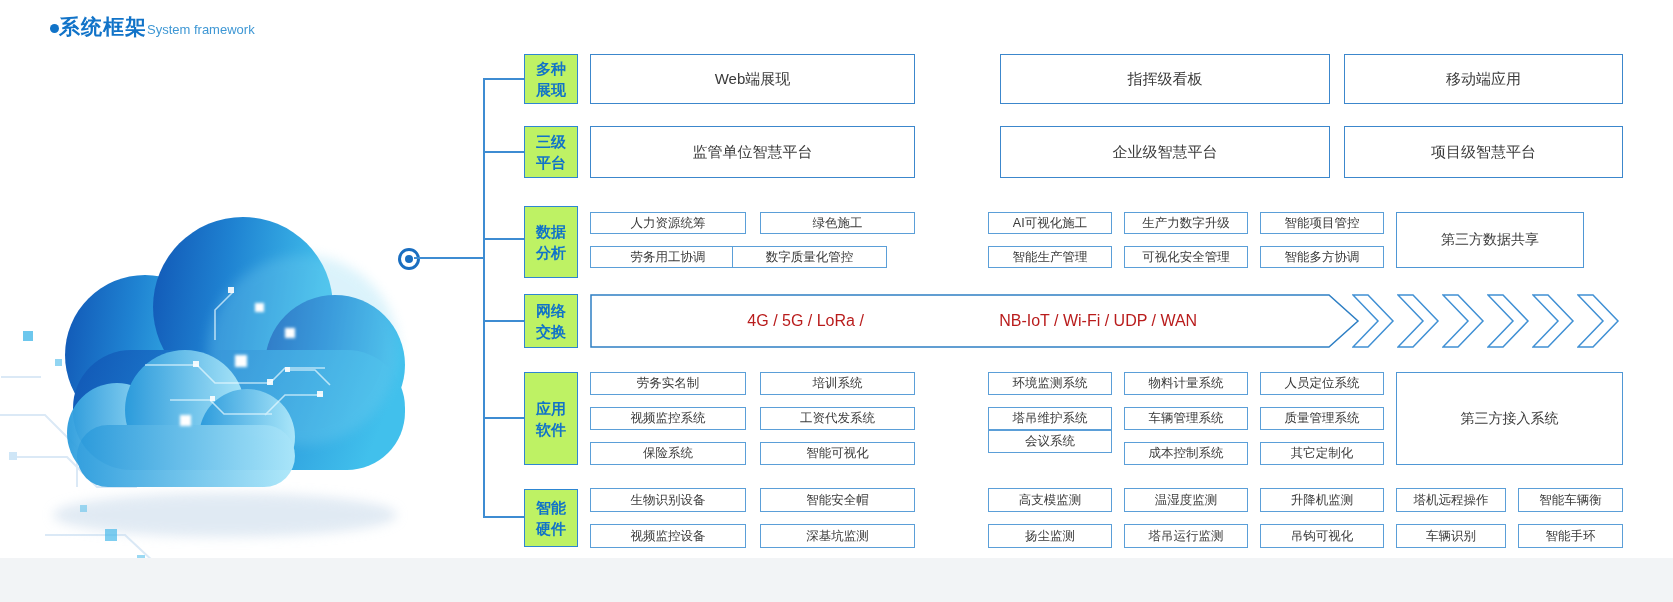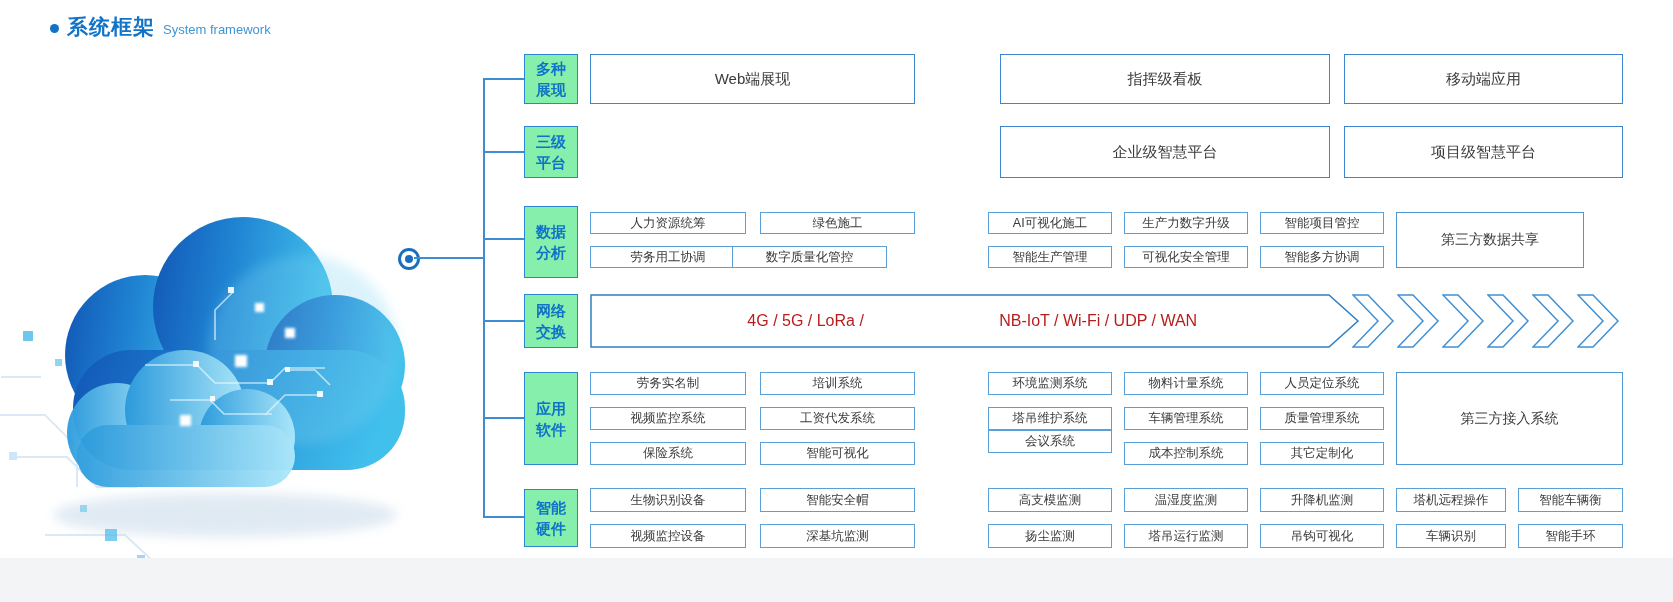--- a/index.html
+++ b/index.html
@@ -1,32 +1,32 @@
 <!DOCTYPE html>
 <html><head>
 <meta charset="utf-8">
 <style>
   html,body{margin:0;padding:0;background:#ffffff;}
   #stage{
     position:relative;width:1673px;height:602px;overflow:hidden;background:#ffffff;
     font-family:"Liberation Sans","DejaVu Sans",sans-serif;
   }
   
-  .title{position:absolute;left:50px;top:13px;display:flex;align-items:baseline;gap:8px;}
+  .title{position:absolute;left:50px;top:13px;display:flex;align-items:baseline;}
   .title .bullet{width:9px;height:9px;border-radius:50%;background:#1173c8;align-self:center;margin-top:2px;}
   .title-zh{font-size:21px;font-weight:bold;color:#1173c8;letter-spacing:1px;}
   .title-en{font-size:13px;color:#3e97d4;}
   
   .line{position:absolute;background:#3e8cd2;}
   
   .node{position:absolute;left:398px;top:248px;width:16px;height:16px;border:3px solid #1a6ec0;
         border-radius:50%;background:#ffffff;box-shadow:0 0 0 3px rgba(255,255,255,.85);}
   .node .dot{position:absolute;left:4px;top:4px;width:8px;height:8px;border-radius:50%;background:#1a6ec0;}
   
-  .label-box{position:absolute;left:524px;width:54px;border:1px solid #2e86d2;background:#86efac;
+  .label-box{position:absolute;left:524px;width:54px;border:1px solid #2e86d2;background:#bef264;
              color:#1173c8;font-weight:bold;font-size:15px;line-height:1.4;
              display:flex;flex-direction:column;align-items:center;justify-content:center;box-sizing:border-box;}
   
   .box{position:absolute;background:#ffffff;box-sizing:border-box;
        display:flex;align-items:center;justify-content:center;color:#3a3a3a;white-space:nowrap;}
   .box.lg{border:1px solid #3c87cc;font-size:15px;}
   .box.sm{border:1px solid #5b9fd8;font-size:12.5px;}
   .box.big{border:1px solid #4f97d5;font-size:14px;}
   
   .banner{position:absolute;left:590px;top:294px;width:770px;height:54px;}
@@ -155,20 +155,21 @@
   </div>
   <div class="label-box" style="top:489px;height:58px">
     <span>智能</span>
     <span>硬件</span>
   </div>
 
   <div class="box lg" style="left:590px;top:54px;width:325px;height:50px">Web端展现</div>
   <div class="box lg" style="left:1344px;top:54px;width:279px;height:50px">移动端应用</div>
   <div class="box lg" style="left:1000px;top:54px;width:330px;height:50px">指挥级看板</div>
 
+  <div class="box lg" style="left:590px;top:126px;width:325px;height:52px">监管单位智慧平台</div>
   <div class="box lg" style="left:1000px;top:126px;width:330px;height:52px">企业级智慧平台</div>
   <div class="box lg" style="left:1344px;top:126px;width:279px;height:52px">项目级智慧平台</div>
 
   <div class="box sm" style="left:590px;top:212px;width:156px;height:22px">人力资源统筹</div>
   <div class="box sm" style="left:760px;top:212px;width:155px;height:22px">绿色施工</div>
   <div class="box sm" style="left:590px;top:246px;width:156px;height:22px">劳务用工协调</div>
   <div class="box sm" style="left:732px;top:246px;width:155px;height:22px">数字质量化管控</div>
   <div class="box sm" style="left:988px;top:212px;width:124px;height:22px">AI可视化施工</div>
   <div class="box sm" style="left:1124px;top:212px;width:124px;height:22px">生产力数字升级</div>
   <div class="box sm" style="left:1260px;top:212px;width:124px;height:22px">智能项目管控</div>

